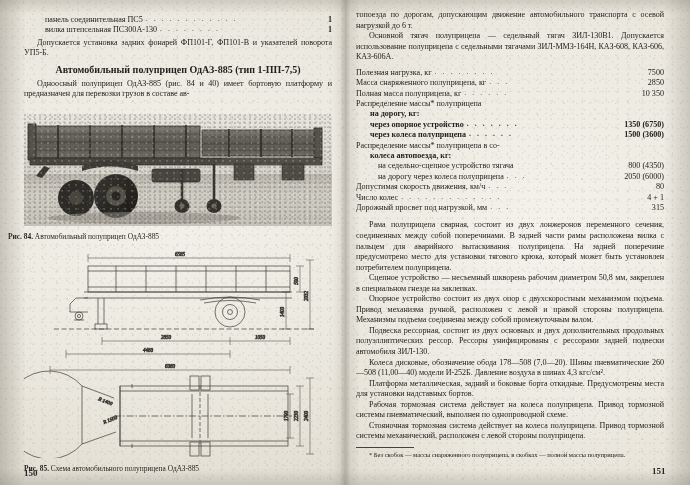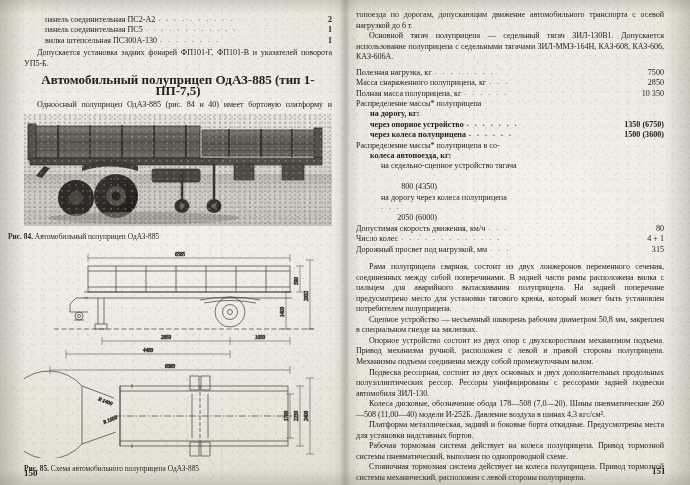--- a/index.html
+++ b/index.html
@@ -86,21 +86,21 @@
     font-size: 8.1px;
     line-height: 10.55px;
     text-align: justify;
     letter-spacing: -0.05px;
     color: #22211f;
   }
   .ind { text-indent: 13px; }
   .heading {
     font-weight: bold;
     text-align: center;
-    font-size: 13px;
+    font-size: 10px;
     line-height: 11px;
     margin: 5px 0 4px 0;
   }
   
   .spec-list { margin: 5px 0 0 0; }
   .spec-row {
     display: flex;
     align-items: baseline;
     font-size: 8.1px;
     line-height: 10.4px;
@@ -117,21 +117,21 @@
     position: relative;
     top: -1px;
   }
   .spec-row .val {
     flex: 0 0 auto;
     text-align: right;
     font-variant-numeric: tabular-nums;
   }
   .spec-row.nodots .dots { visibility: hidden; }
   .spec-sub   { padding-left: 14px; font-weight: bold; }
-  .spec-sub2  { padding-left: 22px; flex-direction: column; }
+  .spec-sub2  { padding-left: 22px; }
   .parts-list .lbl { padding-left: 21px; }
   .parts-list .val { width: 20px; font-weight: bold; }
   .w-right .val { width: 56px; }
 
   
   .fig84 {
     position: absolute;
     left: 24px; top: 114px;
     width: 308px; height: 112px;
     background: linear-gradient(#cfccc4, #c6c3ba);
@@ -196,25 +196,20 @@
 <div id="page">
 
   <div class="paper"></div>
   <div class="paper-right"></div>
 
   <div class="col col-left">
 
     <div style="height:10px"></div>
 
     <div class="spec-list parts-list">
-      <div class="spec-row">
-        <span class="lbl">панель соединительная ПС2-А2</span>
-        <span class="dots">. . . . . . . . . .</span>
-        <span class="val">2</span>
-      </div>
       <div class="spec-row">
         <span class="lbl">панель соединительная ПС5</span>
         <span class="dots">. . . . . . . . . . . .</span>
         <span class="val">1</span>
       </div>
       <div class="spec-row">
         <span class="lbl">вилка   штепсельная ПС300А-130</span>
         <span class="dots">. . . . . . . .</span>
         <span class="val">1</span>
       </div>

